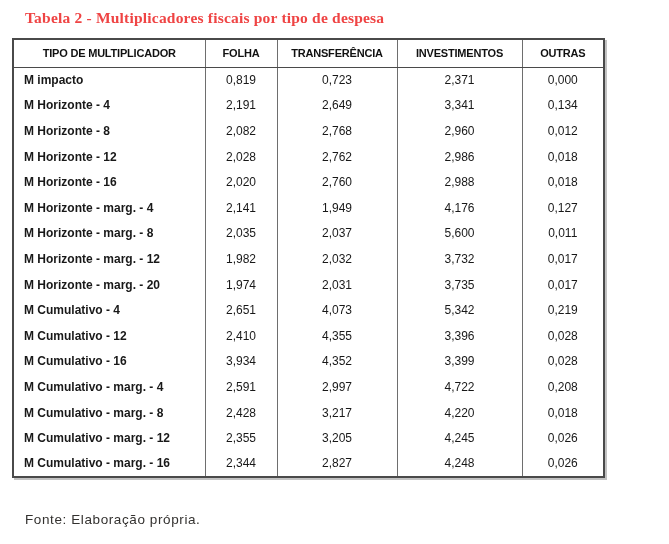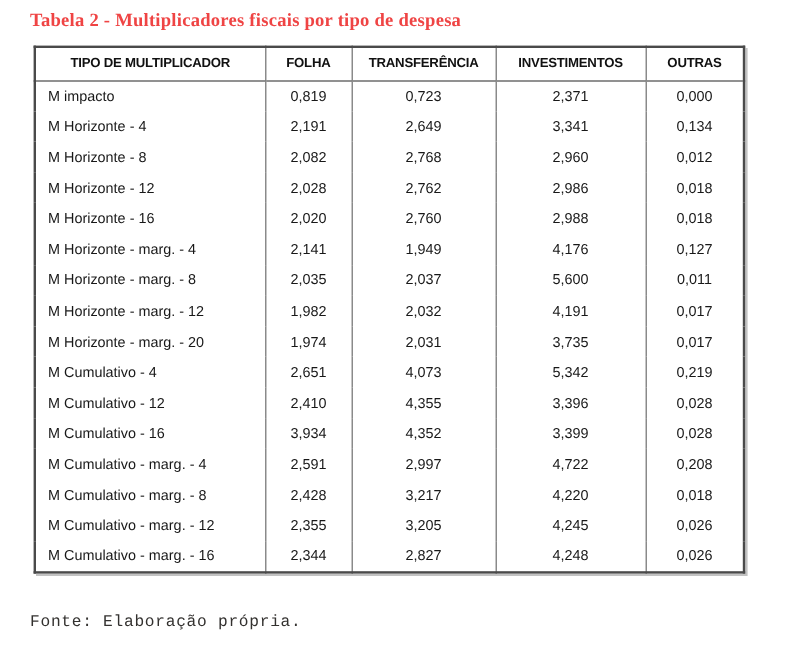--- a/index.html
+++ b/index.html
@@ -15,21 +15,21 @@
     left: 25px; top: 9px;
     font-family: "Liberation Serif", serif;
     font-weight: bold;
     font-size: 15.5px;
     color: #ef4444;
     letter-spacing: 0.2px;
     white-space: nowrap;
   }
   .table-wrap {
     position: absolute;
-    left: 28px; top: 38px;
+    left: 12px; top: 38px;
   }
   table.mult-table {
     border-collapse: collapse;
     table-layout: fixed;
     width: 591px;
     background: #ffffff;
     border: 2px solid #4a4a4a;
     box-shadow: 2px 2px 0 #c2c2c2;
   }
   col.c0 { width: 192px; }
@@ -49,26 +49,26 @@
     white-space: nowrap;
   }
   td {
     height: 25.6px;
     font-size: 12px;
     color: #181818;
     vertical-align: middle;
     white-space: nowrap;
   }
   th + th, td + td { border-left: 1px solid #6e6e6e; }
-  td.label-cell { text-align: left; padding-left: 10px; }
+  td.label-cell { text-align: left; padding-left: 10px; font-weight: bold; }
   td.num-cell { text-align: center; }
   .source-note {
     position: absolute;
     left: 25px; top: 512px;
-    font-family: Liberation Mono, monospace;
+    font-family: Liberation Sans, sans-serif;
     font-size: 13.5px;
     color: #33312f;
     letter-spacing: 0.6px;
     white-space: nowrap;
   }
 </style>
 </head>
 <body>
 
 <div class="page-title">Tabela 2 - Multiplicadores fiscais por tipo de despesa</div>
@@ -138,21 +138,21 @@
           <td class="label-cell">M Horizonte - marg. - 8</td>
           <td class="num-cell">2,035</td>
           <td class="num-cell">2,037</td>
           <td class="num-cell">5,600</td>
           <td class="num-cell">0,011</td>
         </tr>
         <tr>
           <td class="label-cell">M Horizonte - marg. - 12</td>
           <td class="num-cell">1,982</td>
           <td class="num-cell">2,032</td>
-          <td class="num-cell">4,191</td>
+          <td class="num-cell">3,732</td>
           <td class="num-cell">0,017</td>
         </tr>
         <tr>
           <td class="label-cell">M Horizonte - marg. - 20</td>
           <td class="num-cell">1,974</td>
           <td class="num-cell">2,031</td>
           <td class="num-cell">3,735</td>
           <td class="num-cell">0,017</td>
         </tr>
         <tr>

